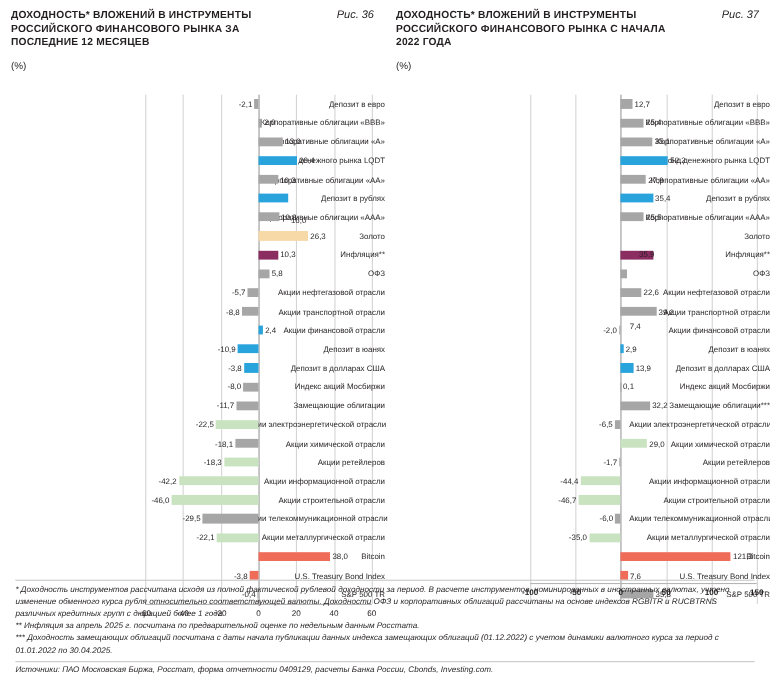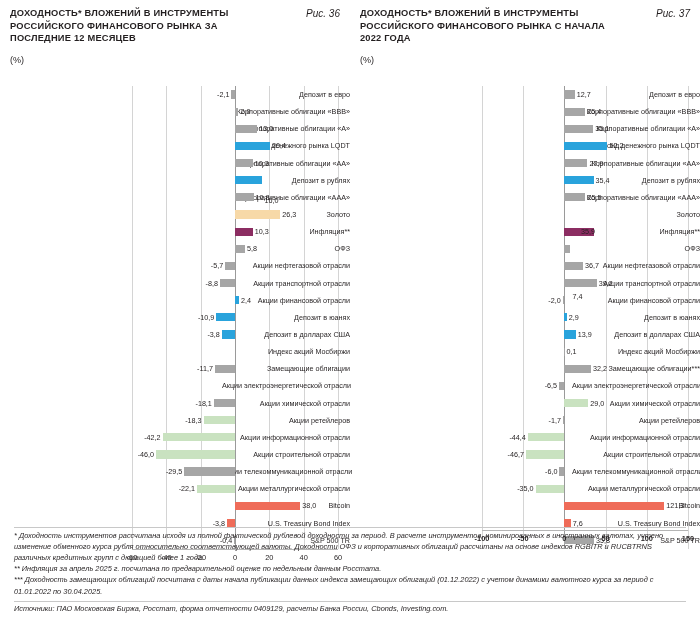--- a/index.html
+++ b/index.html
@@ -149,30 +149,38 @@
           </div>
           <div class="row">
             <div class="lbl">Депозит в долларах США</div>
             <div class="plot">
               <div class="bar" style="left: 89.7817px; width: 13.2183px; background: rgb(41, 163, 220);"></div>
               <div class="val" style="left: 87.7817px; transform: translateX(-100%);">-3,8</div>
             </div>
           </div>
           <div class="row">
             <div class="lbl">Индекс акций Мосбиржи</div>
+            <div class="plot">
+              <div class="bar" style="left: 89.2667px; width: 13.7333px; background: rgb(166, 166, 166);"></div>
+              <div class="val" style="left: 87.2667px; transform: translateX(-100%);">-8,0</div>
+            </div>
           </div>
           <div class="row">
             <div class="lbl">Замещающие облигации</div>
             <div class="plot">
               <div class="bar" style="left: 82.915px; width: 20.085px; background: rgb(166, 166, 166);"></div>
               <div class="val" style="left: 80.915px; transform: translateX(-100%);">-11,7</div>
             </div>
           </div>
           <div class="row">
             <div class="lbl">Акции электроэнергетической отрасли</div>
+            <div class="plot">
+              <div class="bar" style="left: 64.375px; width: 38.625px; background: rgb(201, 226, 192);"></div>
+              <div class="val" style="left: 62.375px; transform: translateX(-100%);">-22,5</div>
+            </div>
           </div>
           <div class="row">
             <div class="lbl">Акции химической отрасли</div>
             <div class="plot">
               <div class="bar" style="left: 81.885px; width: 21.115px; background: rgb(166, 166, 166);"></div>
               <div class="val" style="left: 79.885px; transform: translateX(-100%);">-18,1</div>
             </div>
           </div>
           <div class="row">
             <div class="lbl">Акции ретейлеров</div>
@@ -320,21 +328,21 @@
             <div class="lbl">ОФЗ</div>
             <div class="plot">
               <div class="bar" style="left: 82.4px; width: 6.0976px; background: rgb(166, 166, 166);"></div>
               <div class="val" style="left: 90.4976px; margin-top: 48px;">7,4</div>
             </div>
           </div>
           <div class="row">
             <div class="lbl">Акции нефтегазовой отрасли</div>
             <div class="plot">
               <div class="bar" style="left: 82.4px; width: 18.6224px; background: rgb(166, 166, 166);"></div>
-              <div class="val" style="left: 103.022px;">36,7</div>
+              <div class="val" style="left: 103.022px;">22,6</div>
             </div>
           </div>
           <div class="row">
             <div class="lbl">Акции транспортной отрасли</div>
             <div class="plot">
               <div class="bar" style="left: 82.4px; width: 32.3008px; background: rgb(166, 166, 166);"></div>
               <div class="val" style="left: 116.701px;">39,2</div>
             </div>
           </div>
           <div class="row">

